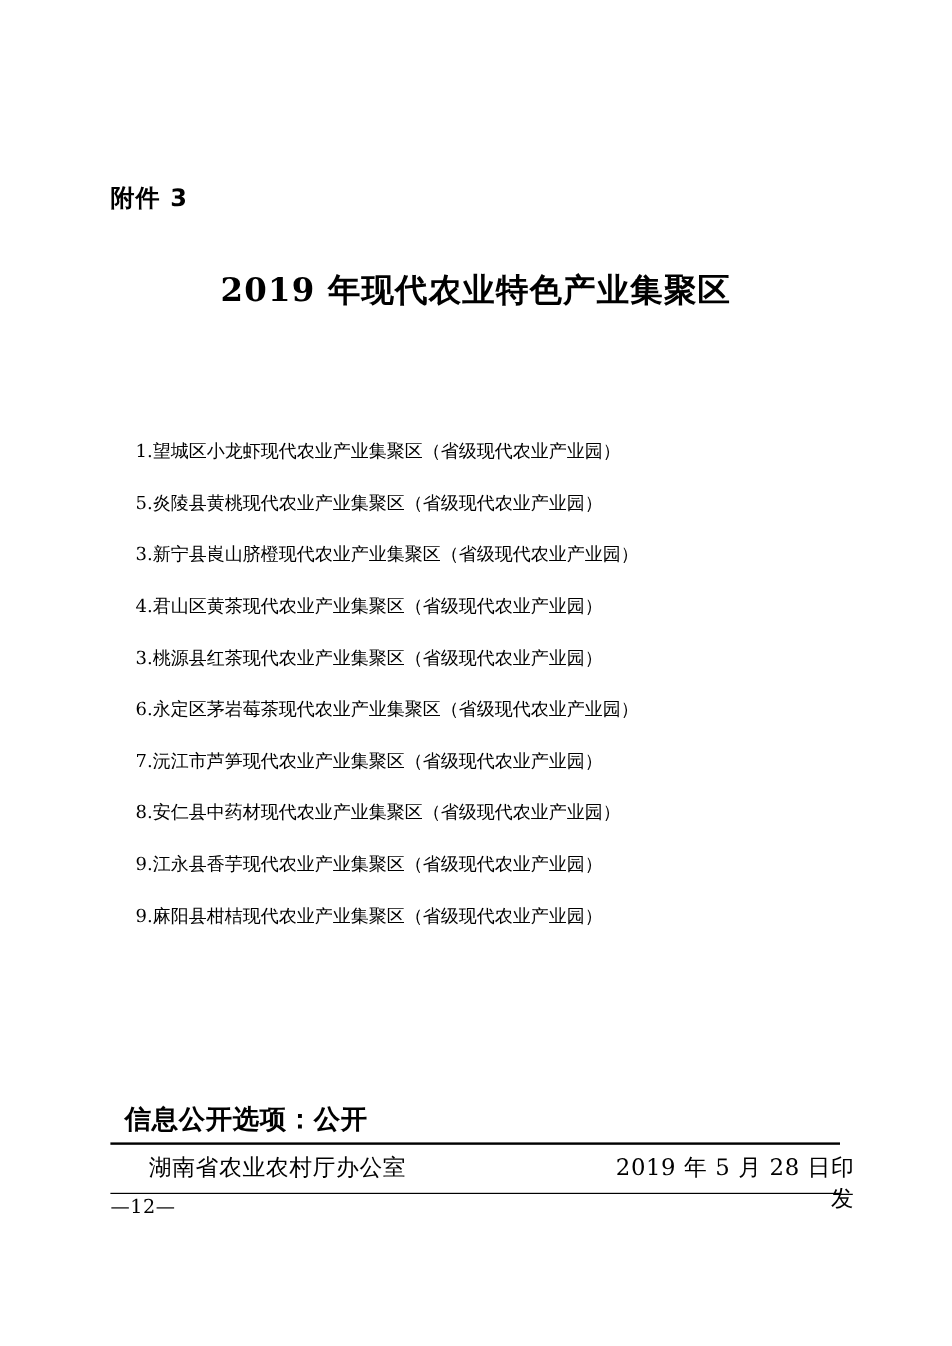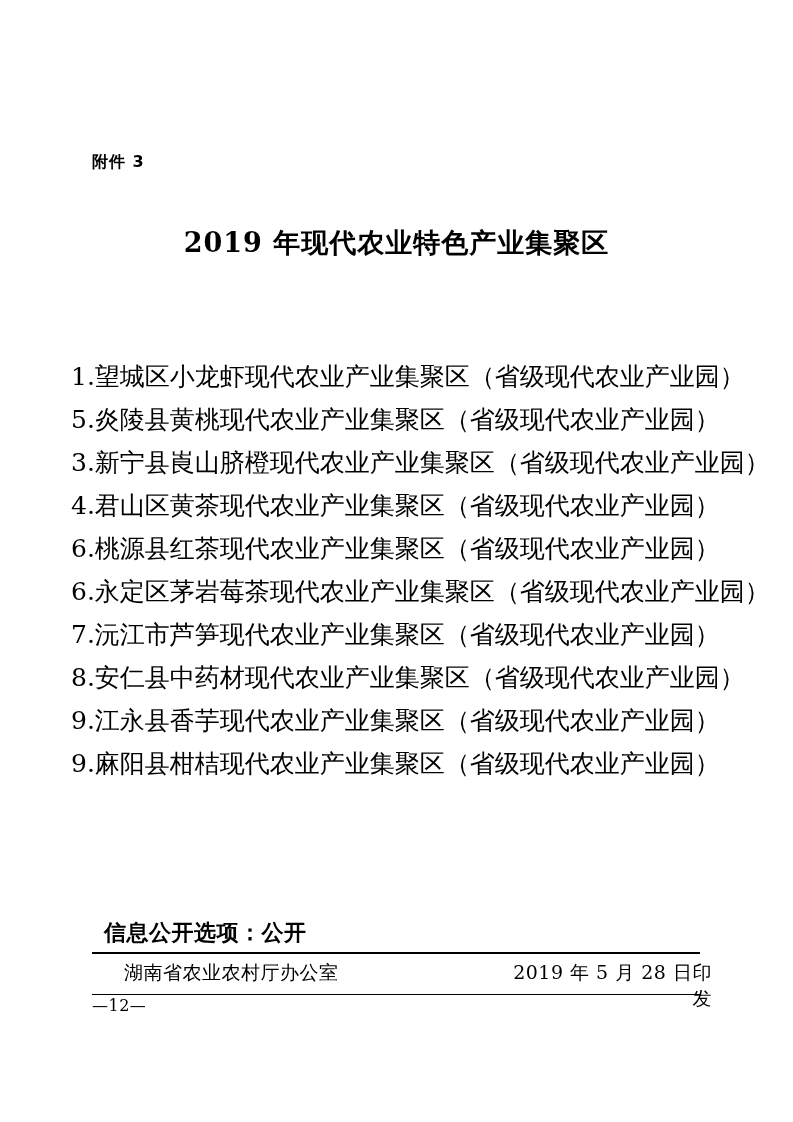--- a/index.html
+++ b/index.html
@@ -20,21 +20,21 @@
     left: 0; top: 0;
     width: 793px;
     height: 1122px;
   }
   .attachment-label {
     position: absolute;
     left: 92px;
     top: 152px;
     font-family: "DejaVu Sans", "Liberation Sans", sans-serif;
     font-weight: bold;
-    font-size: 16px;
+    font-size: 20px;
     letter-spacing: 1px;
   }
   .doc-title {
     position: absolute;
     left: 0;
     top: 218px;
     width: 793px;
     text-align: center;
     font-family: "DejaVu Serif", "Liberation Serif", serif;
     font-weight: bold;
@@ -45,25 +45,25 @@
   .doc-title .line {
     display: block;
   }
   .list {
     position: absolute;
     left: 0;
     top: 355px;
     width: 793px;
   }
   .list-item {
-    font-size: 25px;
+    font-size: 15px;
     line-height: 43px;
     letter-spacing: 0px;
     white-space: nowrap;
-    padding-left: 71px;
+    padding-left: 113px;
   }
   .footer-open {
     position: absolute;
     left: 104px;
     top: 918px;
     font-family: "DejaVu Sans", "Liberation Sans", sans-serif;
     font-weight: bold;
     font-size: 22px;
     letter-spacing: 0.5px;
   }
@@ -122,21 +122,21 @@
 
   <div class="doc-title">
     <span class="line">2019 年现代农业特色产业集聚区</span>
   </div>
 
   <div class="list">
     <div class="list-item">1.望城区小龙虾现代农业产业集聚区（省级现代农业产业园）</div>
     <div class="list-item">5.炎陵县黄桃现代农业产业集聚区（省级现代农业产业园）</div>
     <div class="list-item">3.新宁县崀山脐橙现代农业产业集聚区（省级现代农业产业园）</div>
     <div class="list-item">4.君山区黄茶现代农业产业集聚区（省级现代农业产业园）</div>
-    <div class="list-item">6.桃源县红茶现代农业产业集聚区（省级现代农业产业园）</div>
+    <div class="list-item">3.桃源县红茶现代农业产业集聚区（省级现代农业产业园）</div>
     <div class="list-item">6.永定区茅岩莓茶现代农业产业集聚区（省级现代农业产业园）</div>
     <div class="list-item">7.沅江市芦笋现代农业产业集聚区（省级现代农业产业园）</div>
     <div class="list-item">8.安仁县中药材现代农业产业集聚区（省级现代农业产业园）</div>
     <div class="list-item">9.江永县香芋现代农业产业集聚区（省级现代农业产业园）</div>
     <div class="list-item">9.麻阳县柑桔现代农业产业集聚区（省级现代农业产业园）</div>
   </div>
 
   <div class="footer-open">信息公开选项：公开</div>
 
   <div class="footer-rule-top"></div>

